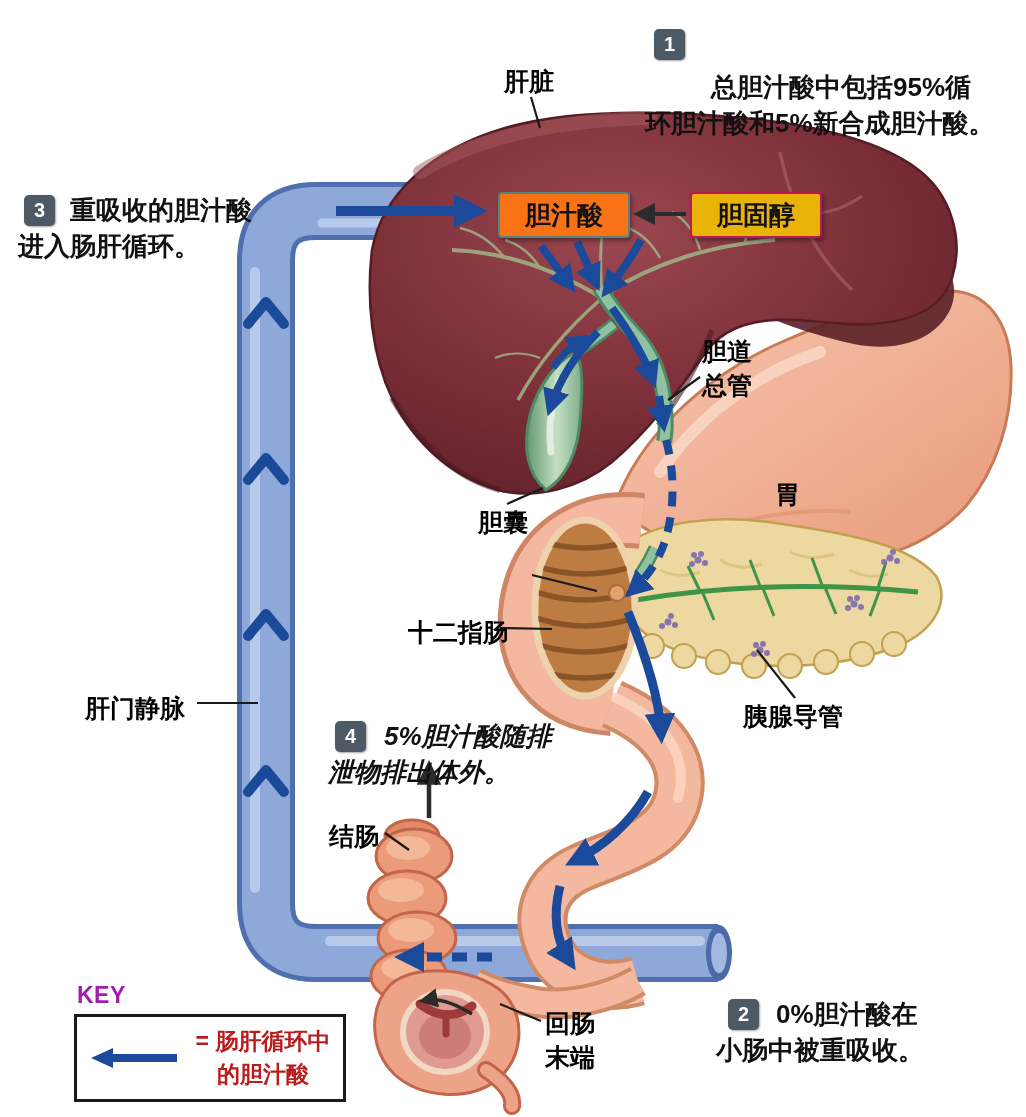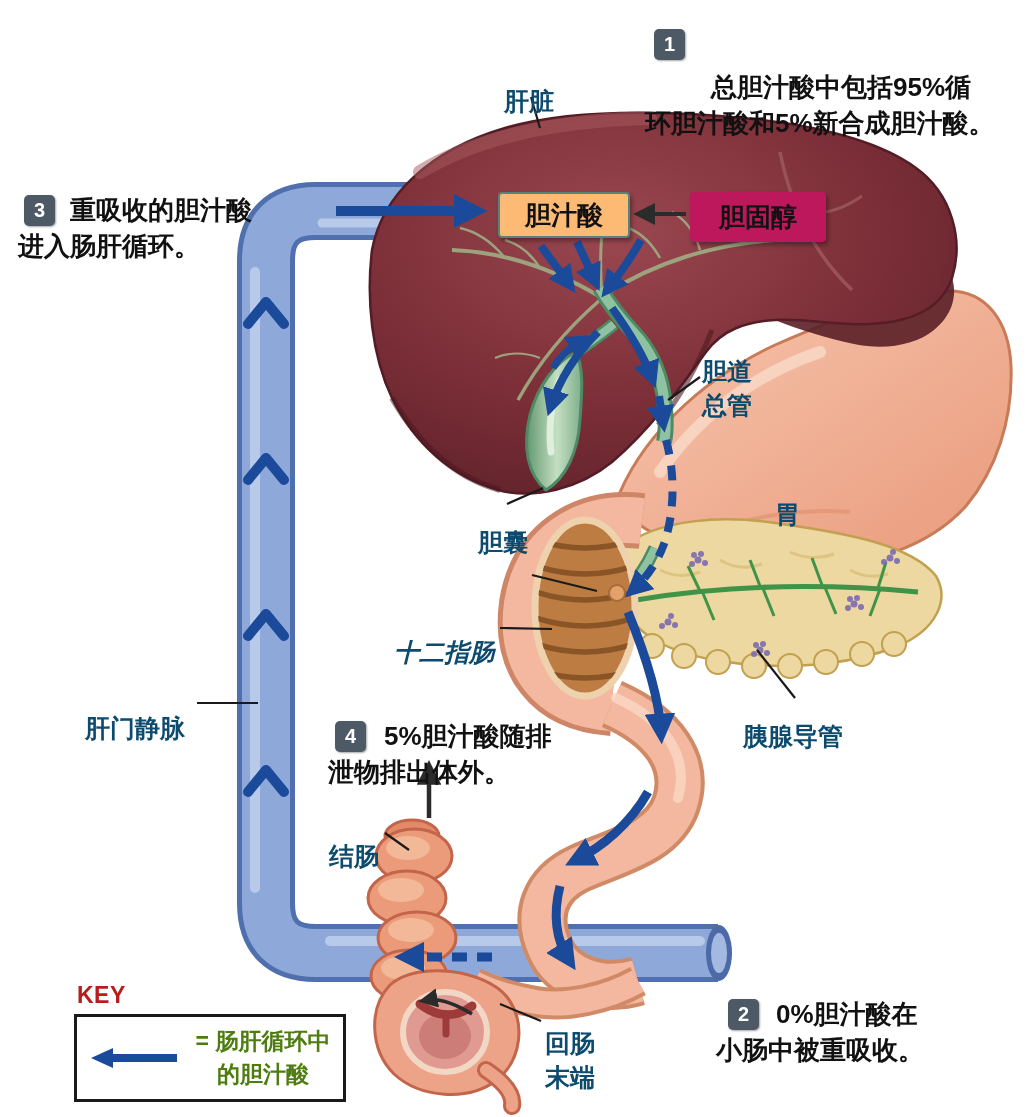--- a/index.html
+++ b/index.html
@@ -1,41 +1,41 @@
 <!DOCTYPE html>
 <html><head>
 <meta charset="utf-8">
 <style>
   html,body{margin:0;padding:0;background:#fff;}
   .canvas{position:relative;width:1026px;height:1117px;background:#fff;overflow:hidden;
           font-family:"Liberation Sans",sans-serif;}
   svg.art{position:absolute;left:0;top:0;}
-  .olabel{position:absolute;font:600 25px/34px "Liberation Sans",sans-serif;color:#0c4a6e;
-          white-space:pre-line;margin-top:20px;}
+  .olabel{position:absolute;font:600 25px/34px "Liberation Sans",sans-serif;color:#000000;
+          white-space:pre-line;}
   .olabel.small{font:600 21px/28px "Liberation Sans",sans-serif;text-align:center;}
   .step{position:absolute;font:600 26px/36px "Liberation Sans",sans-serif;color:#111;}
   .steptext{display:block;white-space:pre-line;}
   .badge{position:absolute;width:31px;height:31px;border-radius:5px;background:#4d5965;
          color:#fff;font:600 20px/31px "Liberation Sans",sans-serif;text-align:center;
          box-shadow:1px 1px 2px rgba(0,0,0,.35);}
   .tag{position:absolute;width:128px;height:42px;display:flex;align-items:center;
        justify-content:center;font:700 26px "Liberation Sans",sans-serif;color:#111;
        border-radius:4px;box-shadow:2px 3px 4px rgba(0,0,0,.35);}
-  #tag-bileacid{left:498px;top:192px;background:#fdba74;border:2px solid #56837c;}
-  #tag-chol{left:690px;top:192px;background:#be185d;border:4px solid #be185d;text-align:right;}
+  #tag-bileacid{left:498px;top:192px;background:#f97316;border:2px solid #56837c;}
+  #tag-chol{left:690px;top:192px;background:#eab308;border:2px solid #be185d;text-align:right;}
   #step1{left:645px;top:26px;width:380px;}  #step1 .steptext{text-indent:66px;margin-top:43px;} #step1 .badge{left:9px;top:3px;}
   #step3{left:18px;top:192px;width:250px;}  #step3 .steptext{text-indent:52px;} #step3 .badge{left:6px;top:3px;}
-  #step4{left:328px;top:718px;width:230px;} #step4 .steptext{text-indent:56px;} #step4 .badge{left:7px;top:3px;}
+  #step4{left:328px;top:718px;width:230px;} #step4 .steptext{text-indent:56px;font-style:italic;} #step4 .badge{left:7px;top:3px;}
   #step2{left:716px;top:996px;width:240px;} #step2 .steptext{text-indent:60px;} #step2 .badge{left:12px;top:3px;}
   .keytitle{position:absolute;left:77px;top:982px;font:700 23px/26px "Liberation Sans",sans-serif;
-            color:#b91c1c;letter-spacing:.5px;}
+            color:#a21caf;letter-spacing:.5px;}
   .keybox{position:absolute;left:74px;top:1014px;width:272px;height:88px;border:3px solid #1a1a1a;
           background:#fff;box-sizing:border-box;display:flex;align-items:center;gap:8px;
           padding:0 6px 0 12px;}
-  .keytext{font:600 23px/33px "Liberation Sans",sans-serif;color:#4d7c0f;white-space:pre-line;
+  .keytext{font:600 23px/33px "Liberation Sans",sans-serif;color:#b91c1c;white-space:pre-line;
            text-align:center;flex:1;}
 </style>
 </head>
 <body>
 
 <div class="canvas">
 
 <svg class="art" width="1026" height="1117" viewBox="0 0 1026 1117">
   <defs>
     <marker id="mb" viewBox="0 0 10 10" refX="6" refY="5" markerWidth="3.4" markerHeight="3.4" orient="auto">
@@ -284,21 +284,21 @@
 </div>
 
 <div class="tag" id="tag-bileacid">胆汁酸</div>
 <div class="tag" id="tag-chol">胆固醇</div>
 
 <div class="olabel" style="left:504px;top:64px;">肝脏</div>
 <div class="olabel" style="left:702px;top:334px;">胆道
 总管</div>
 <div class="olabel" style="left:775px;top:477px;">胃</div>
 <div class="olabel" style="left:478px;top:505px;">胆囊</div>
-<div class="olabel" style="left:394px;top:615px;font-style:italic;">十二指肠</div>
+<div class="olabel" style="left:408px;top:615px;">十二指肠</div>
 <div class="olabel" style="left:743px;top:699px;">胰腺导管</div>
 <div class="olabel" style="left:85px;top:691px;">肝门静脉</div>
 <div class="olabel" style="left:329px;top:819px;">结肠</div>
 <div class="olabel" style="left:545px;top:1006px;">回肠
 末端</div>
 
 <div class="keytitle">KEY</div>
 <div class="keybox">
   <svg width="92" height="22" viewBox="0 0 92 22">
     <line x1="88" y1="11" x2="20" y2="11" stroke="#1b4a9b" stroke-width="8"></line>

